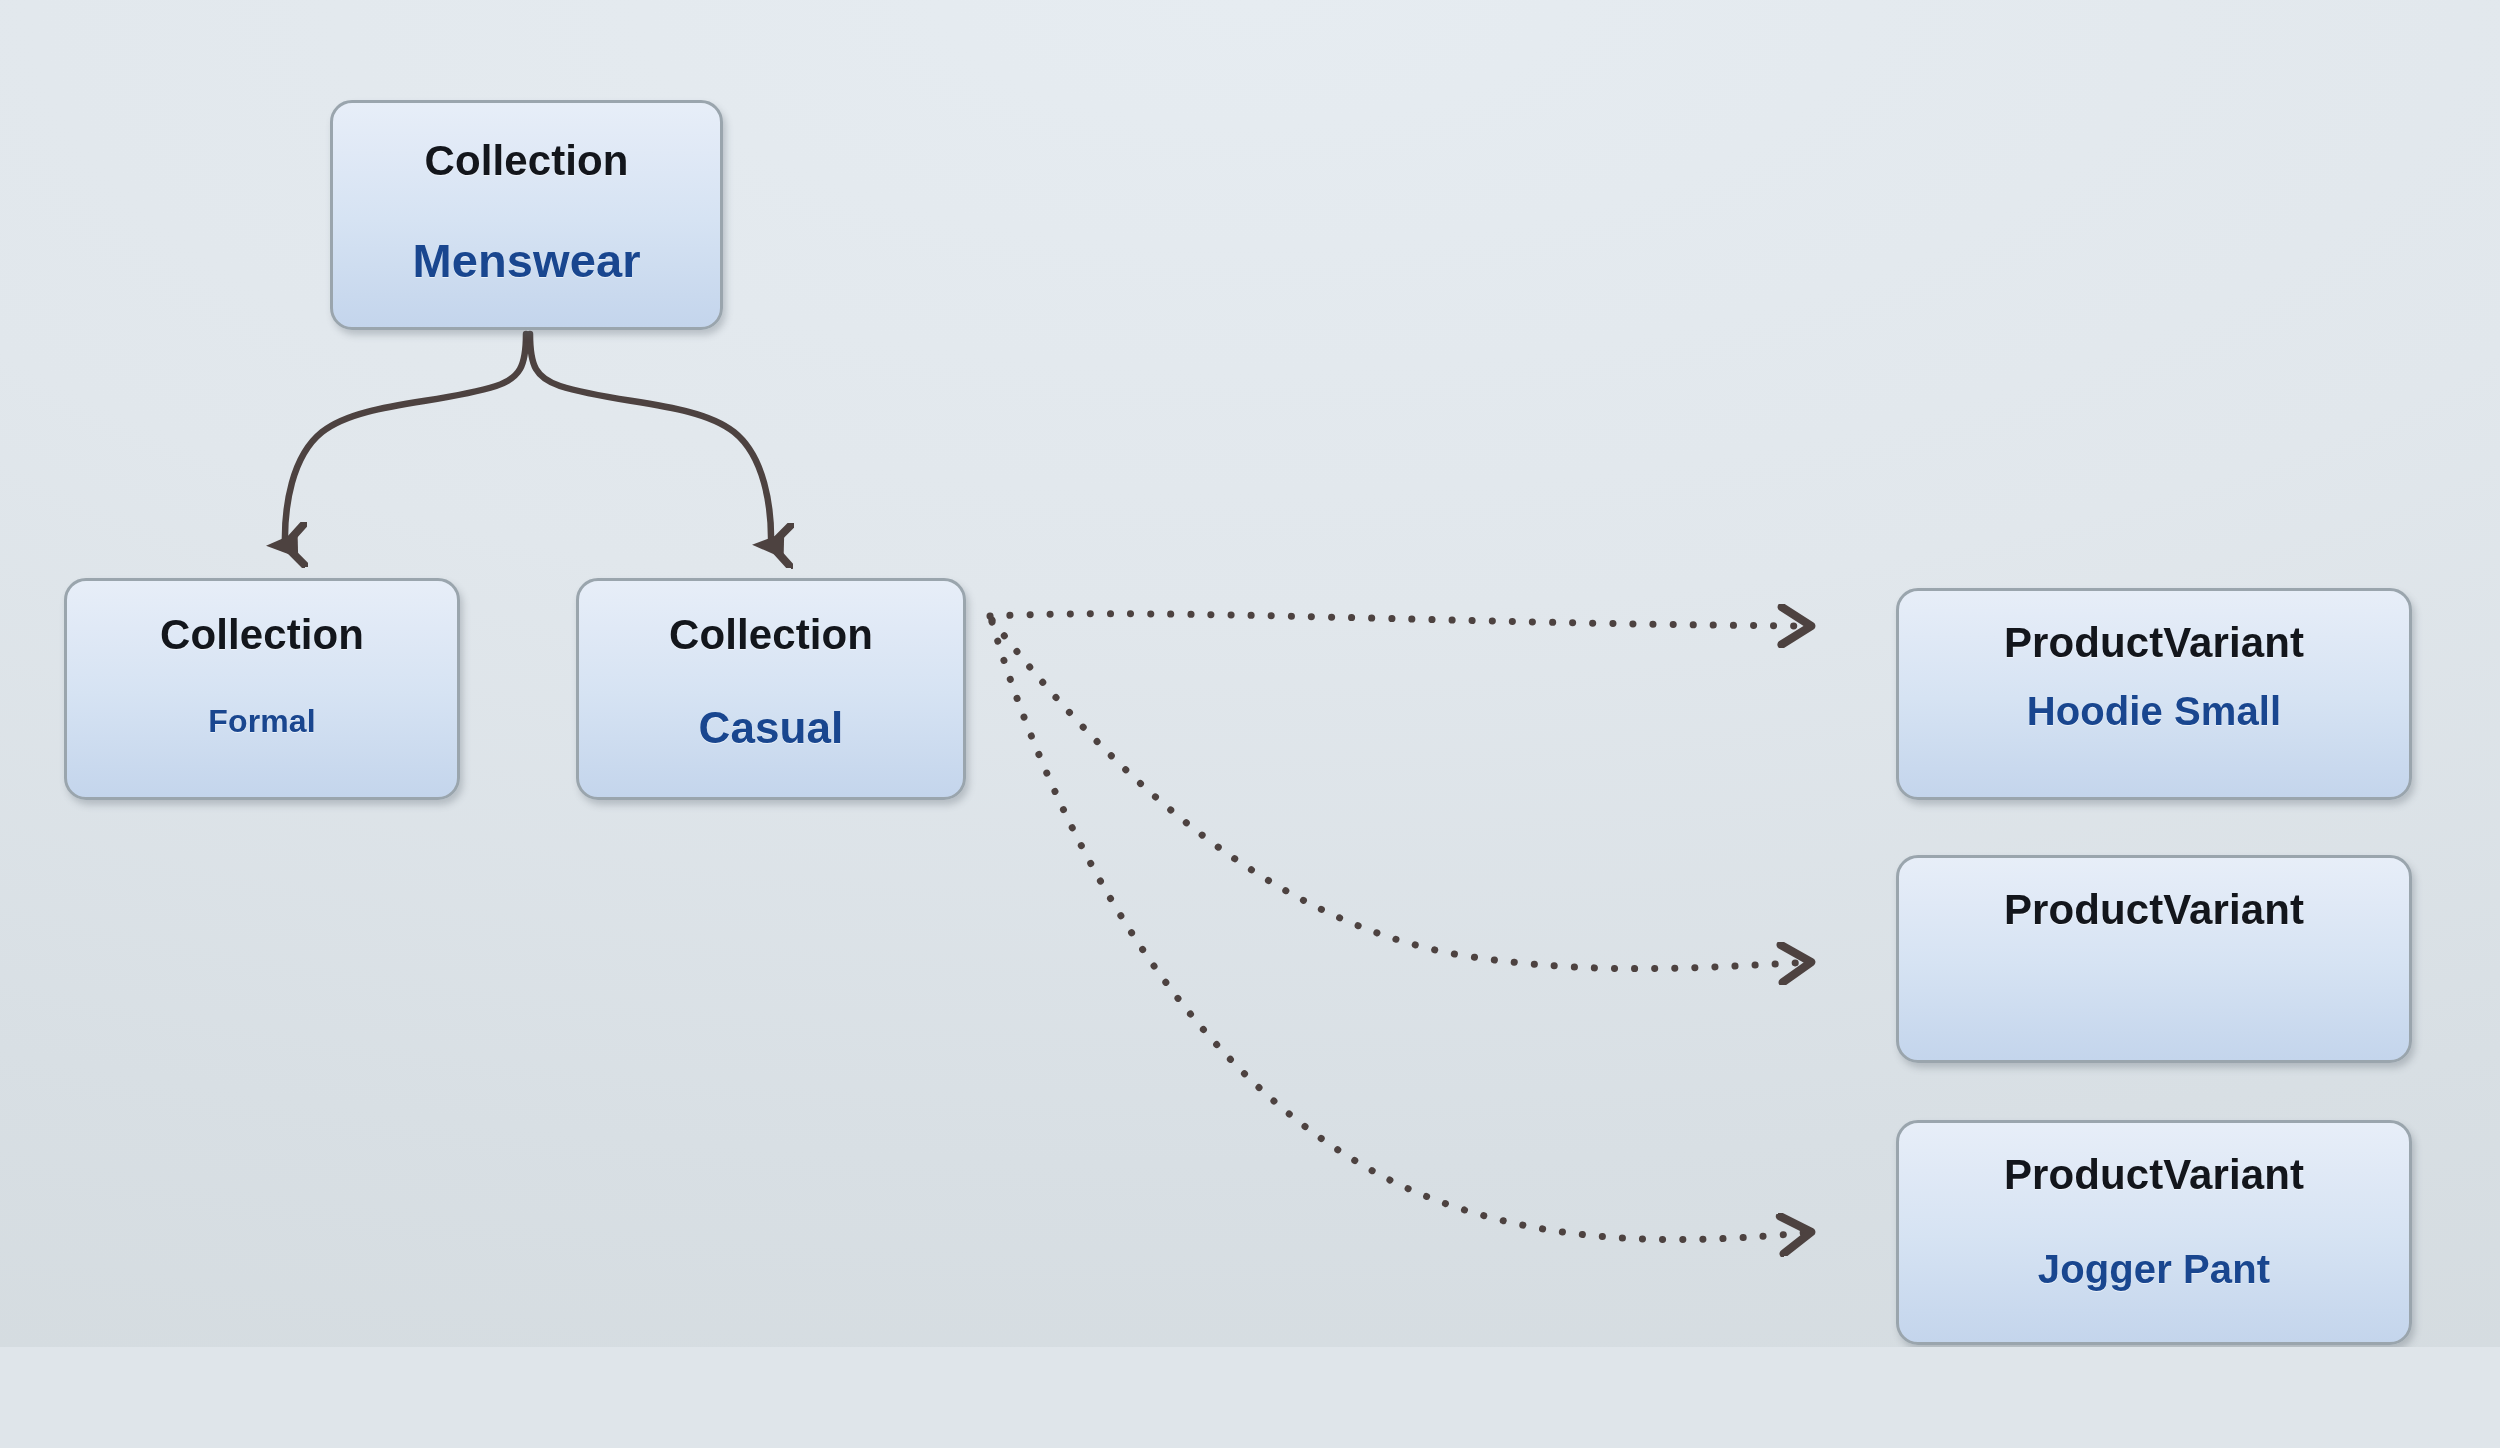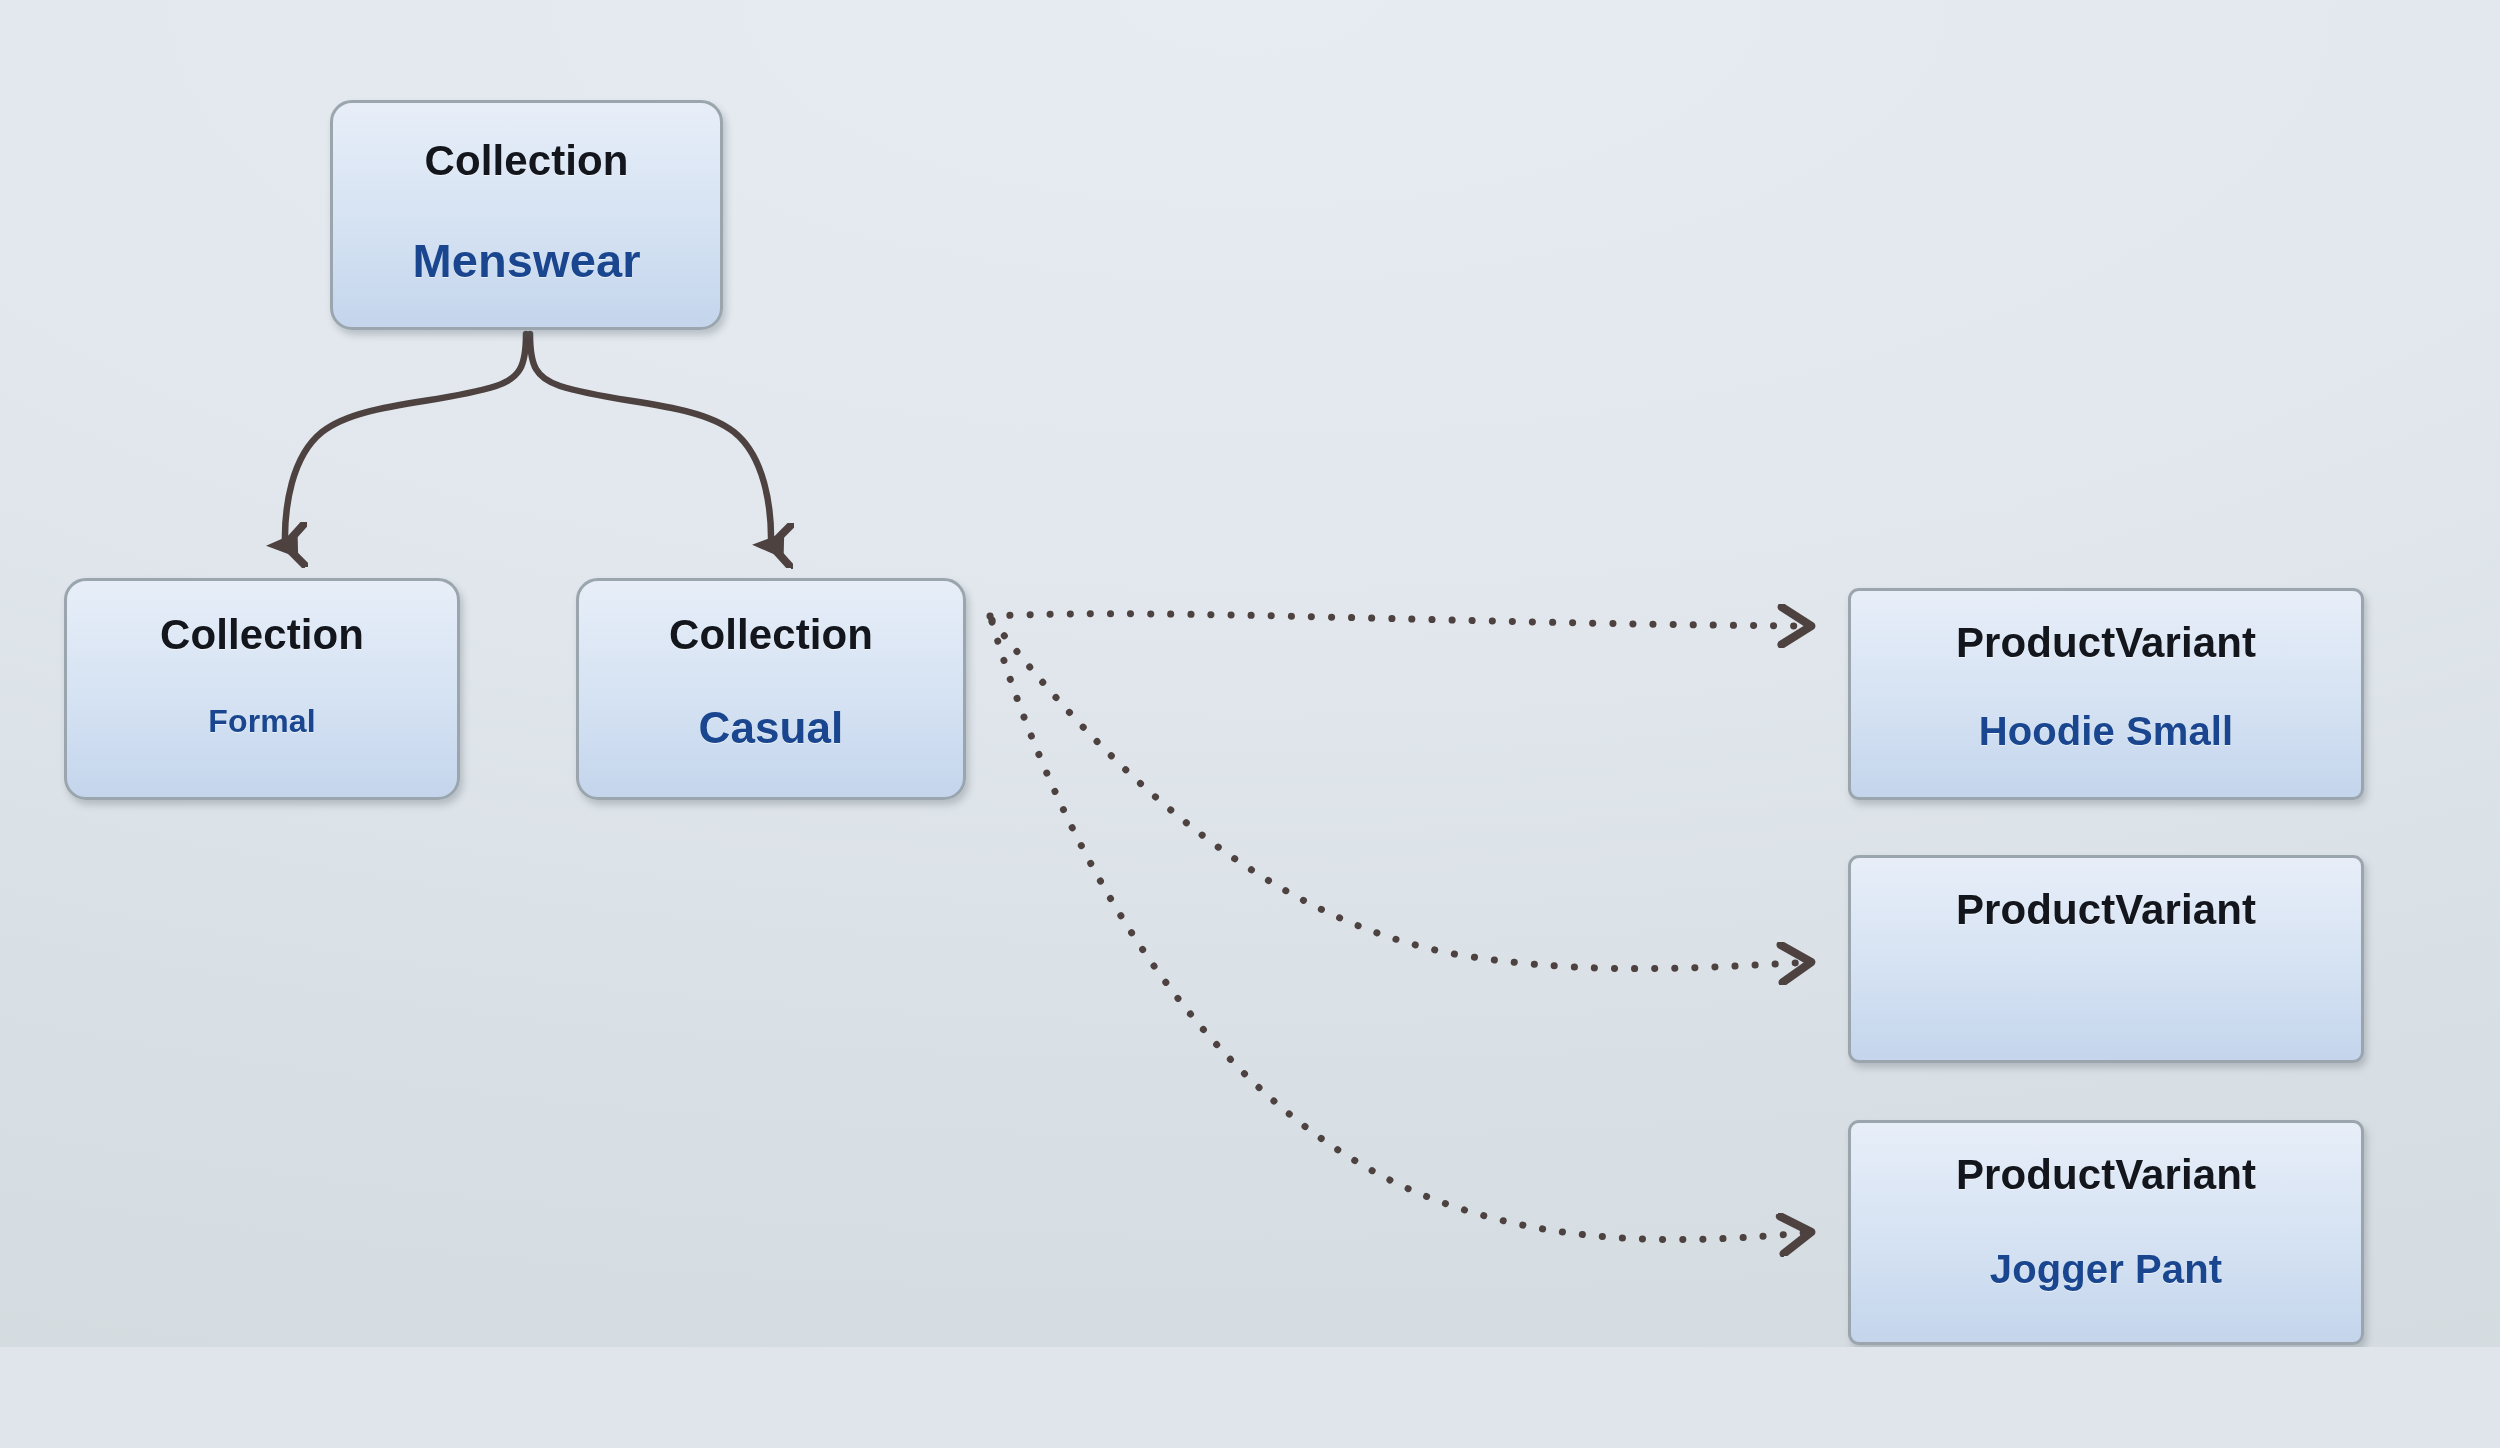--- a/index.html
+++ b/index.html
@@ -75,27 +75,27 @@
 
   
   #node-casual {
     left: 576px; top: 578px;
     width: 390px; height: 222px;
   }
   #node-casual .node-type  { font-size: 42px; margin-top: 30px; }
   #node-casual .node-label { font-size: 44px; margin-top: 44px; }
 
   
-  .pv { left: 1848px; width: 516px; border-radius: 11px; }
+  .pv { left: 1896px; width: 516px; }
   #node-pv-0 { top: 588px;  height: 212px; }
   #node-pv-1 { top: 855px;  height: 208px; }
   #node-pv-2 { top: 1120px; height: 225px; }
 
   .pv .node-type  { font-size: 42px; margin-top: 28px; }
-  .pv .node-label { font-size: 40px; margin-top: 42px; }
+  .pv .node-label { font-size: 40px; margin-top: 22px; }
   #node-pv-2 .node-label { margin-top: 48px; }
 </style>
 </head>
 <body>
 
 <div id="canvas">
 
   <svg id="edges" viewBox="0 0 2500 1448" width="2500" height="1448" xmlns="http://www.w3.org/2000/svg">
     <defs>
       <marker id="mk-tri" viewBox="0 0 12 12" refX="6.2" refY="6" markerWidth="7" markerHeight="7" orient="auto-start-reverse" markerUnits="strokeWidth">

